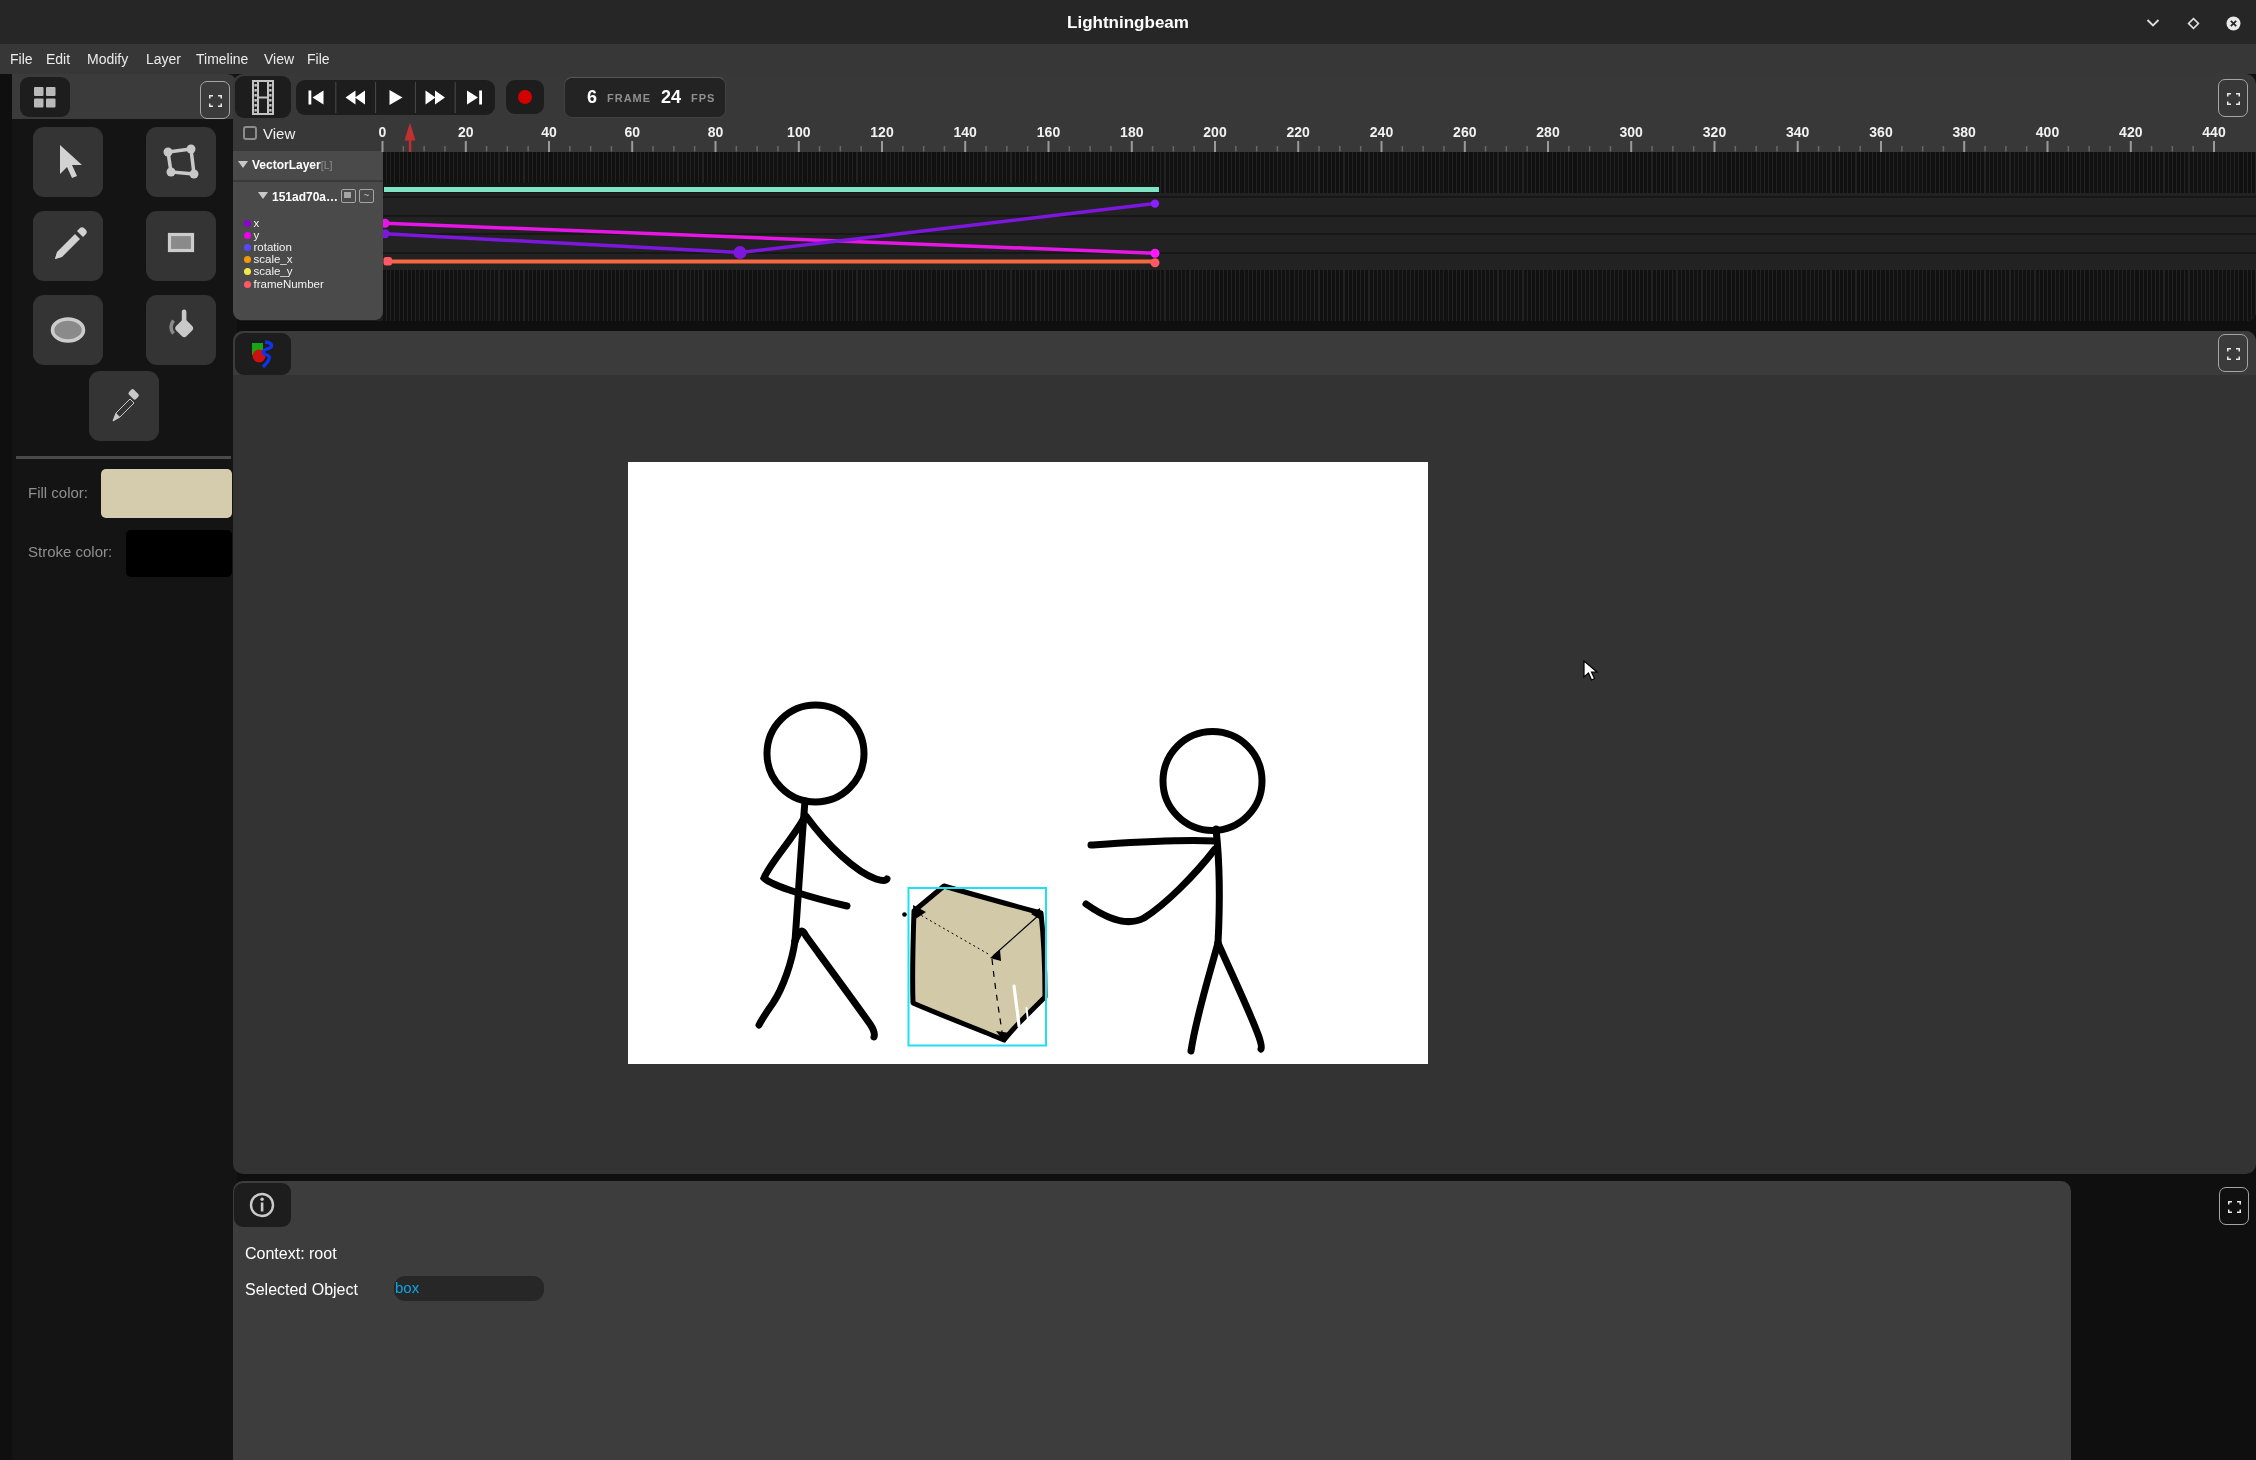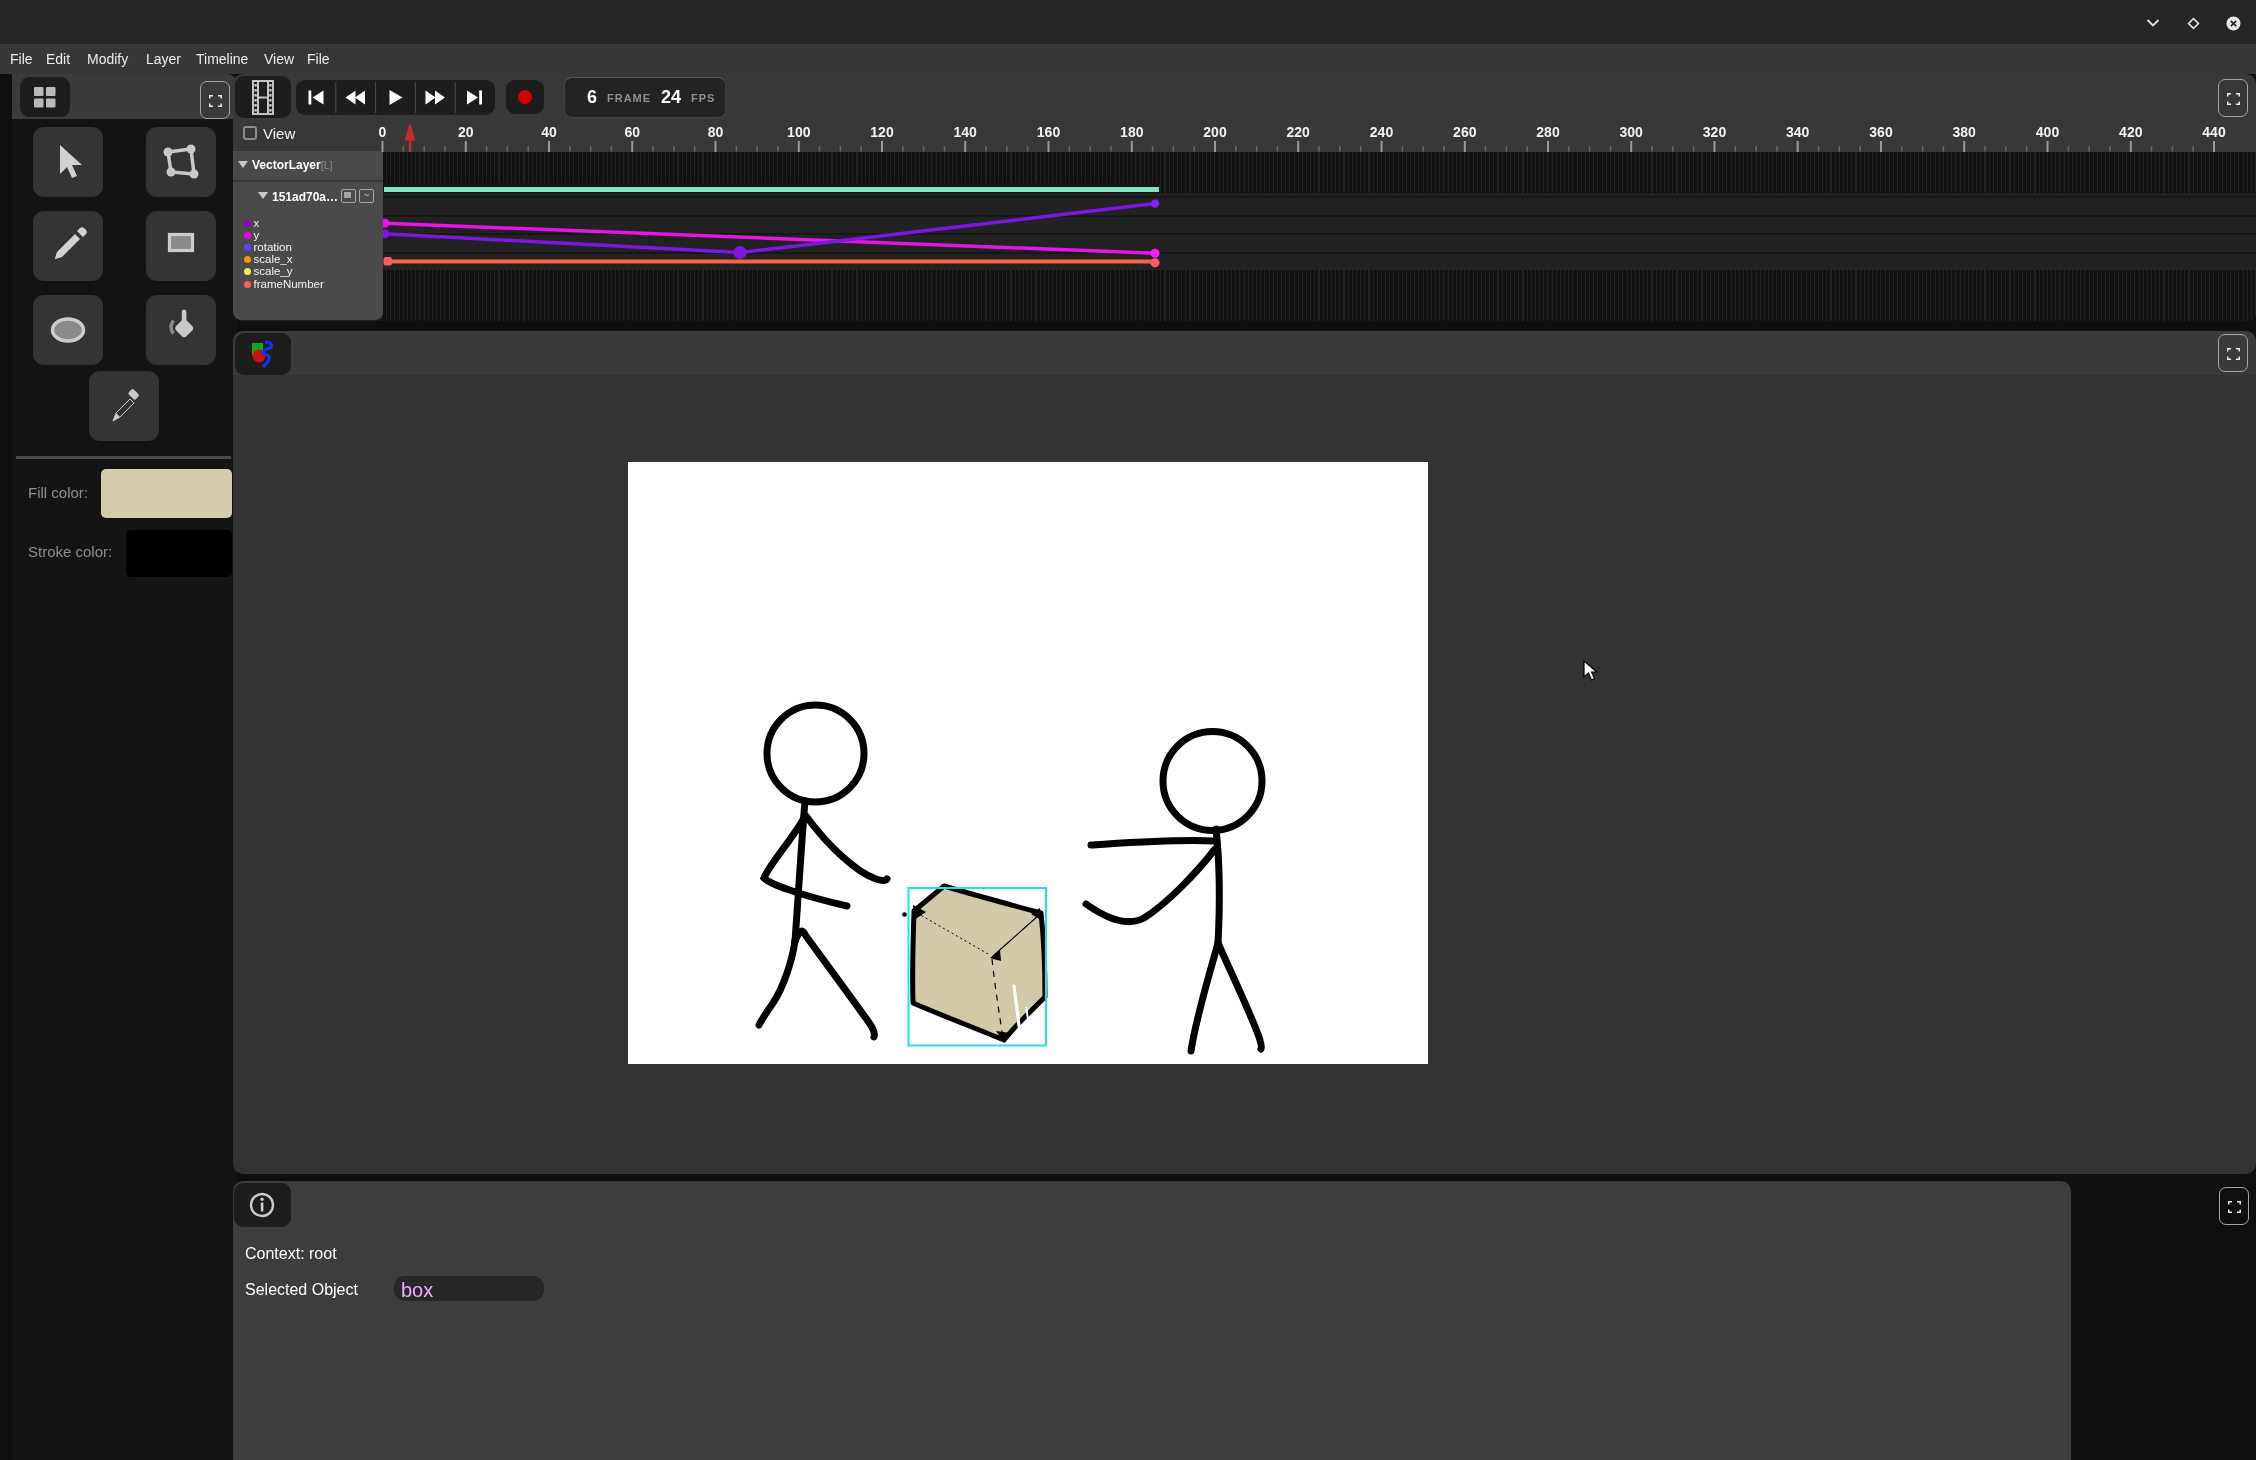--- a/index.html
+++ b/index.html
@@ -25,20 +25,21 @@
 #canvashead { position:absolute; left:0; top:0; width:2023px; height:44px; background:#3b3b3b; }
 #whitecanvas { position:absolute; left:395px; top:131px; width:800px; height:602px; background:#fff; }
 #bottompanel { position:absolute; left:233px; top:1181px; width:1838px; height:279px; background:#3d3d3d; border-radius:10px 10px 0 0; }
 .wlabel { color:#fff; font-size:16px; position:absolute; }
 .glabel { color:#8f8f8f; font-size:15px; position:absolute; }
 .prop { position:absolute; left:10.5px; color:#f2f2f2; font-size:11.5px; line-height:11px; }
 .prop i { display:inline-block; width:7px; height:7px; border-radius:50%; margin-right:3px; vertical-align:0px; }
 </style></head>
 <body>
 <div id="titlebar">
+  <div id="title">Lightningbeam</div>
   <svg class="abs" style="left:2146px;top:18px" width="14" height="11" viewBox="0 0 14 11">
       <path d="M1.5 2 L7 7.5 L12.5 2" stroke="#e0e0e0" stroke-width="1.8" fill="none"></path>
     </svg>
   <svg class="abs" style="left:2186px;top:16px" width="15" height="15" viewBox="0 0 15 15">
       <rect x="4" y="4" width="7" height="7" transform="rotate(45 7.5 7.5)" stroke="#e0e0e0" stroke-width="1.6" fill="none"></rect>
     </svg>
   <svg class="abs" style="left:2226px;top:16px" width="15" height="15" viewBox="0 0 15 15">
       <circle cx="7.5" cy="7.5" r="7" fill="#e8e8e8"></circle>
       <path d="M4.8 4.8 L10.2 10.2 M10.2 4.8 L4.8 10.2" stroke="#222" stroke-width="1.7"></path>
     </svg>
@@ -409,19 +410,19 @@
       </svg>
   </div>
   <div class="expbtn" style="left:1986px;top:6px">
     <svg width="13" height="12" viewBox="0 0 13 12">
         <path d="M0.75 3.5 V0.75 H4 M9 0.75 H12.25 V3.5 M12.25 8.5 V11.25 H9 M4 11.25 H0.75 V8.5" stroke="#e8e8e8" stroke-width="1.5" fill="none"></path>
       </svg>
   </div>
   <div class="wlabel" style="left:12px;top:64px">Context: root</div>
   <div class="wlabel" style="left:12px;top:100px">Selected Object</div>
   <div class="abs" style="left:161px;top:95px;width:150px;height:25px;background:#272727;border-radius:11px">
-    <span style="position:absolute;left:7px;top:3px;color:#f0abfc;font-size:20px">box</span>
+    <span style="position:absolute;left:1px;top:3px;color:#0ea5e9;font-size:15px">box</span>
   </div>
 </div>
 
 <svg class="abs" style="left:1583px;top:660px" width="16" height="22" viewBox="0 0 16 22">
     <path d="M1 1 L1 17 L5.5 13 L8.5 20 L11.5 18.5 L8.5 12 L14 12 Z" fill="#fff" stroke="#000" stroke-width="1.2"></path>
   </svg>
 
 </body></html>

